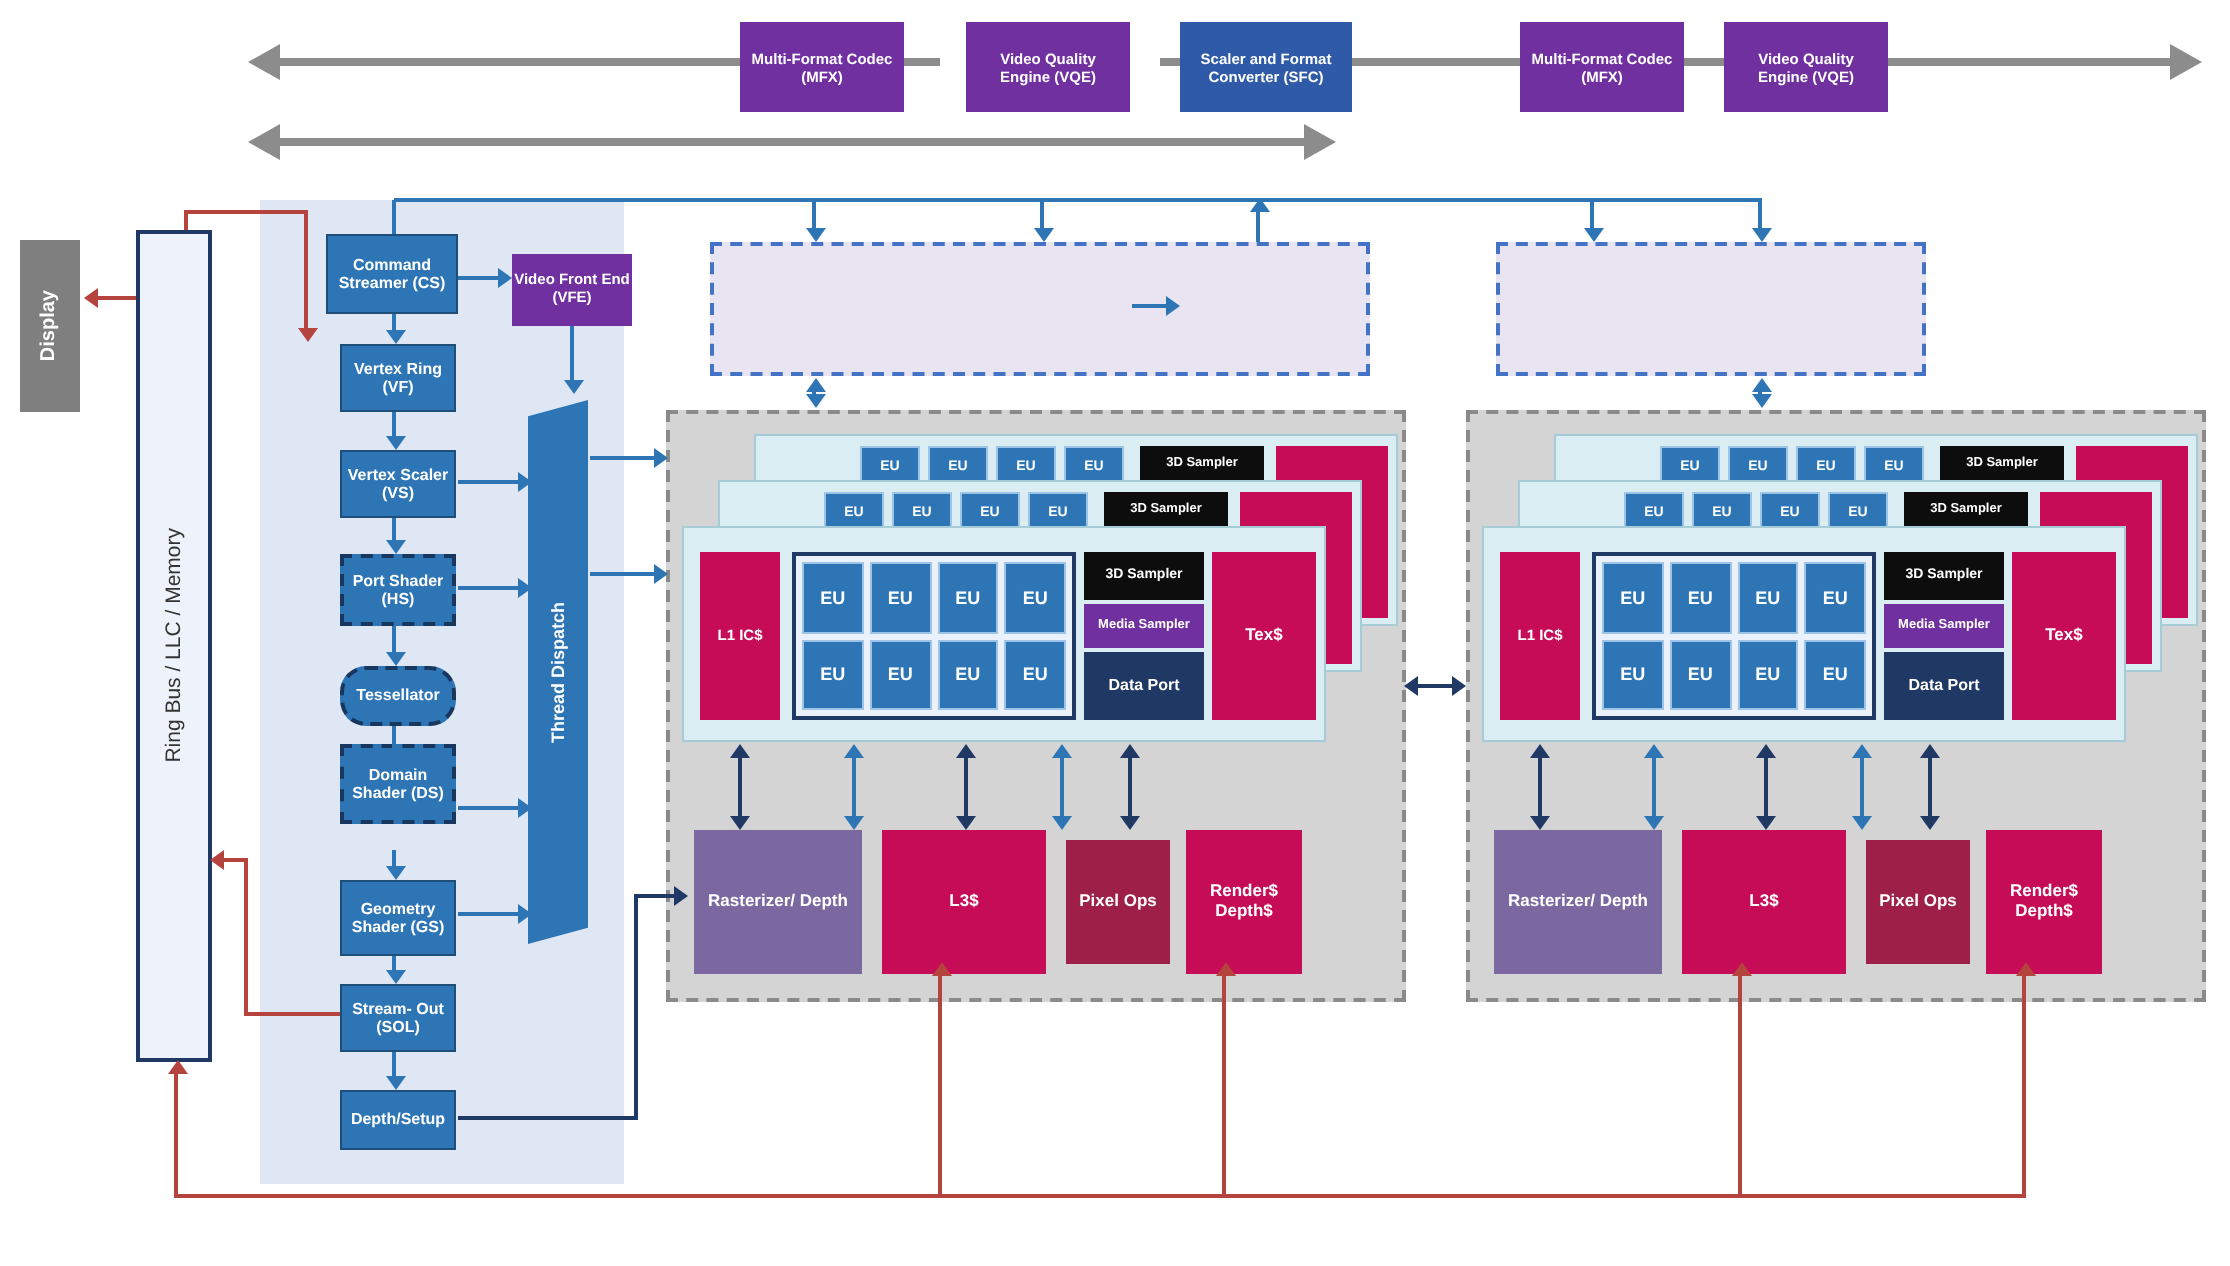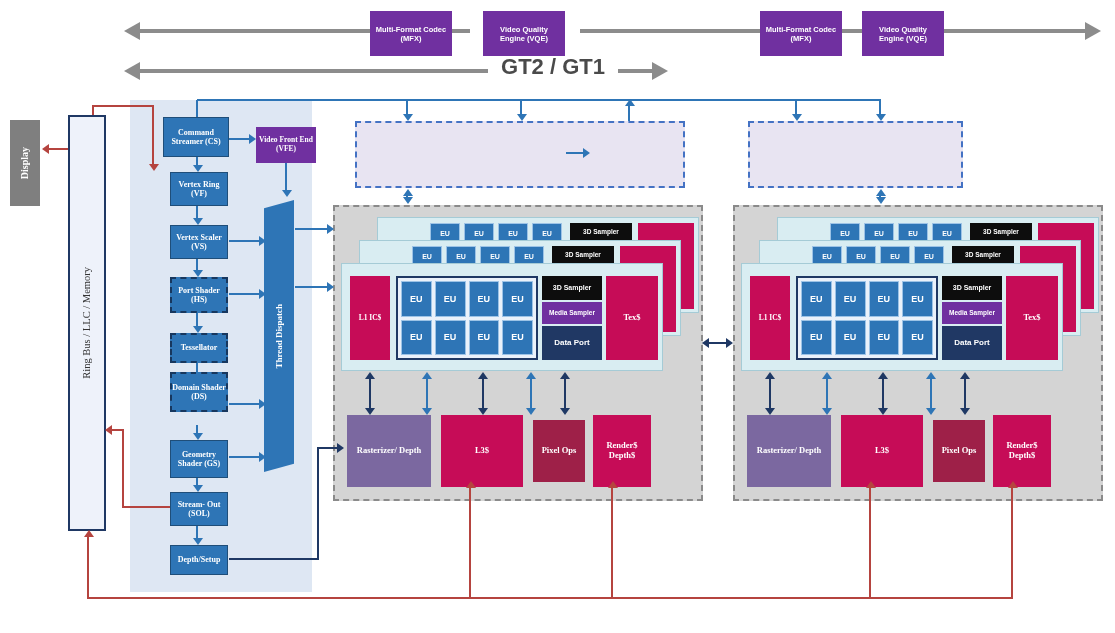--- a/index.html
+++ b/index.html
@@ -9,21 +9,21 @@
   .ln{position:absolute;background:var(--c);}
   .ah{position:absolute;width:0;height:0;border:solid transparent;}
   .ah.r{border-width:5px 0 5px 7px;border-left-color:var(--c);}
   .ah.l{border-width:5px 7px 5px 0;border-right-color:var(--c);}
   .ah.u{border-width:0 5px 7px 5px;border-bottom-color:var(--c);}
   .ah.d{border-width:7px 5px 0 5px;border-top-color:var(--c);}
   .ah.gl{border-width:9px 16px 9px 0;border-right-color:var(--c);}
   .ah.gr{border-width:9px 0 9px 16px;border-left-color:var(--c);}
   .gtlabel{position:absolute;text-align:center;background:#fff;color:#4a4a4a;font-weight:bold;}
   .box{position:absolute;display:flex;align-items:center;justify-content:center;text-align:center;
-       color:#fff;font-weight:bold;line-height:1.15;box-sizing:border-box;font-family:Liberation Serif, serif;}
+       color:#fff;font-weight:bold;line-height:1.15;box-sizing:border-box;}
   .pbox{background:#2E75B6;font-size:8px;border:1px solid #1F4E79;}
   .pbox.dashed{border:2px dashed #17375E;}
   .vtext{writing-mode:vertical-rl;transform:rotate(180deg);}
   .slice{position:absolute;top:205px;width:370px;height:296px;background:#D4D4D4;
          border:2px dashed #8a8a8a;box-sizing:border-box;}
   .layer{position:absolute;width:322px;height:96px;background:#D9EDF2;border:1px solid #A5CBD6;box-sizing:border-box;}
   .layer.back{left:42px;top:10px;z-index:1;}
   .layer.mid{left:24px;top:33px;z-index:2;}
   .card-front{position:absolute;left:6px;top:56px;width:322px;height:108px;background:#D9EDF2;
               border:1px solid #A5CBD6;z-index:3;box-sizing:border-box;}
@@ -62,50 +62,50 @@
 <div id="canvas">
 
   <div class="ln c-gray" style="left:140px;top:29px;width:945px;height:4px;"></div>
   <div class="ah gl c-gray" style="left:124px;top:22px;"></div>
   <div class="ah gr c-gray" style="left:1085px;top:22px;"></div>
   <div class="gtlabel" style="left:470px;top:10px;width:110px;font-size:27px;">GT3</div>
 
   <div class="ln c-gray" style="left:140px;top:69px;width:512px;height:4px;"></div>
   <div class="ah gl c-gray" style="left:124px;top:62px;"></div>
   <div class="ah gr c-gray" style="left:652px;top:62px;"></div>
-  <div class="gtlabel" style="left:488px;top:54px;width:130px;font-size:22px;">GT2 / GT1</div>
 
   <div class="box" style="left:10px;top:120px;width:30px;height:86px;background:#7F7F7F;font-size:10px;">
     <span class="vtext">Display</span>
   </div>
   <div class="box" style="left:68px;top:115px;width:38px;height:416px;background:#EEF2FA;border:2px solid #1F3864;color:#333;font-weight:normal;font-size:10.5px;">
     <span class="vtext">Ring Bus / LLC / Memory</span>
   </div>
 
   <div class="abs" style="left:130px;top:100px;width:182px;height:492px;background:#DEE7F3;"></div>
 
   <div class="box pbox" style="left:163px;top:117px;width:66px;height:40px;">Command Streamer (CS)</div>
   <div class="box pbox" style="left:170px;top:172px;width:58px;height:34px;">Vertex Ring (VF)</div>
   <div class="box pbox" style="left:170px;top:225px;width:58px;height:34px;">Vertex Scaler (VS)</div>
   <div class="box pbox dashed" style="left:170px;top:277px;width:58px;height:36px;">Port Shader (HS)</div>
-  <div class="box pbox dashed" style="left:170px;top:333px;width:58px;height:30px;">Tessellator</div>
+  <div class="box pbox dashed" style="left:170px;top:333px;width:58px;height:30px;border-radius:13px;">Tessellator</div>
   <div class="box pbox dashed" style="left:170px;top:372px;width:58px;height:40px;">Domain Shader (DS)</div>
   <div class="box pbox" style="left:170px;top:440px;width:58px;height:38px;">Geometry Shader (GS)</div>
   <div class="box pbox" style="left:170px;top:492px;width:58px;height:34px;">Stream- Out (SOL)</div>
   <div class="box pbox" style="left:170px;top:545px;width:58px;height:30px;">Depth/Setup</div>
 
   <div class="box" style="left:256px;top:127px;width:60px;height:36px;background:#7030A0;font-size:7.5px;">Video Front End (VFE)</div>
 
   <div class="box" style="left:264px;top:200px;width:30px;height:272px;background:#2E75B6;font-size:9px;clip-path:polygon(0 3%,100% 0,100% 97%,0 100%);">
     <span class="vtext">Thread Dispatch</span>
   </div>
 
   <div class="media-container" style="left:355px;width:330px;"></div>
   <div class="mbox" style="left:370px;background:#7030A0;width:82px;">Multi-Format Codec (MFX)</div>
   <div class="mbox" style="left:483px;background:#7030A0;width:82px;">Video Quality Engine (VQE)</div>
+  <div class="mbox" style="left:590px;background:#2E5AA8;width:86px;">Scaler and Format Converter (SFC)</div>
   <div class="ln c-blue" style="left:566px;top:152px;width:18px;height:2px;"></div>
   <div class="ah r c-blue" style="left:583px;top:148px;"></div>
 
   <div class="media-container" style="left:748px;width:215px;"></div>
   <div class="mbox" style="left:760px;background:#7030A0;width:82px;">Multi-Format Codec (MFX)</div>
   <div class="mbox" style="left:862px;background:#7030A0;width:82px;">Video Quality Engine (VQE)</div>
 
   <div class="slice" style="left:333px;">
   <div class="layer back">
     <span class="eu-mini" style="left:52px;">EU</span>

